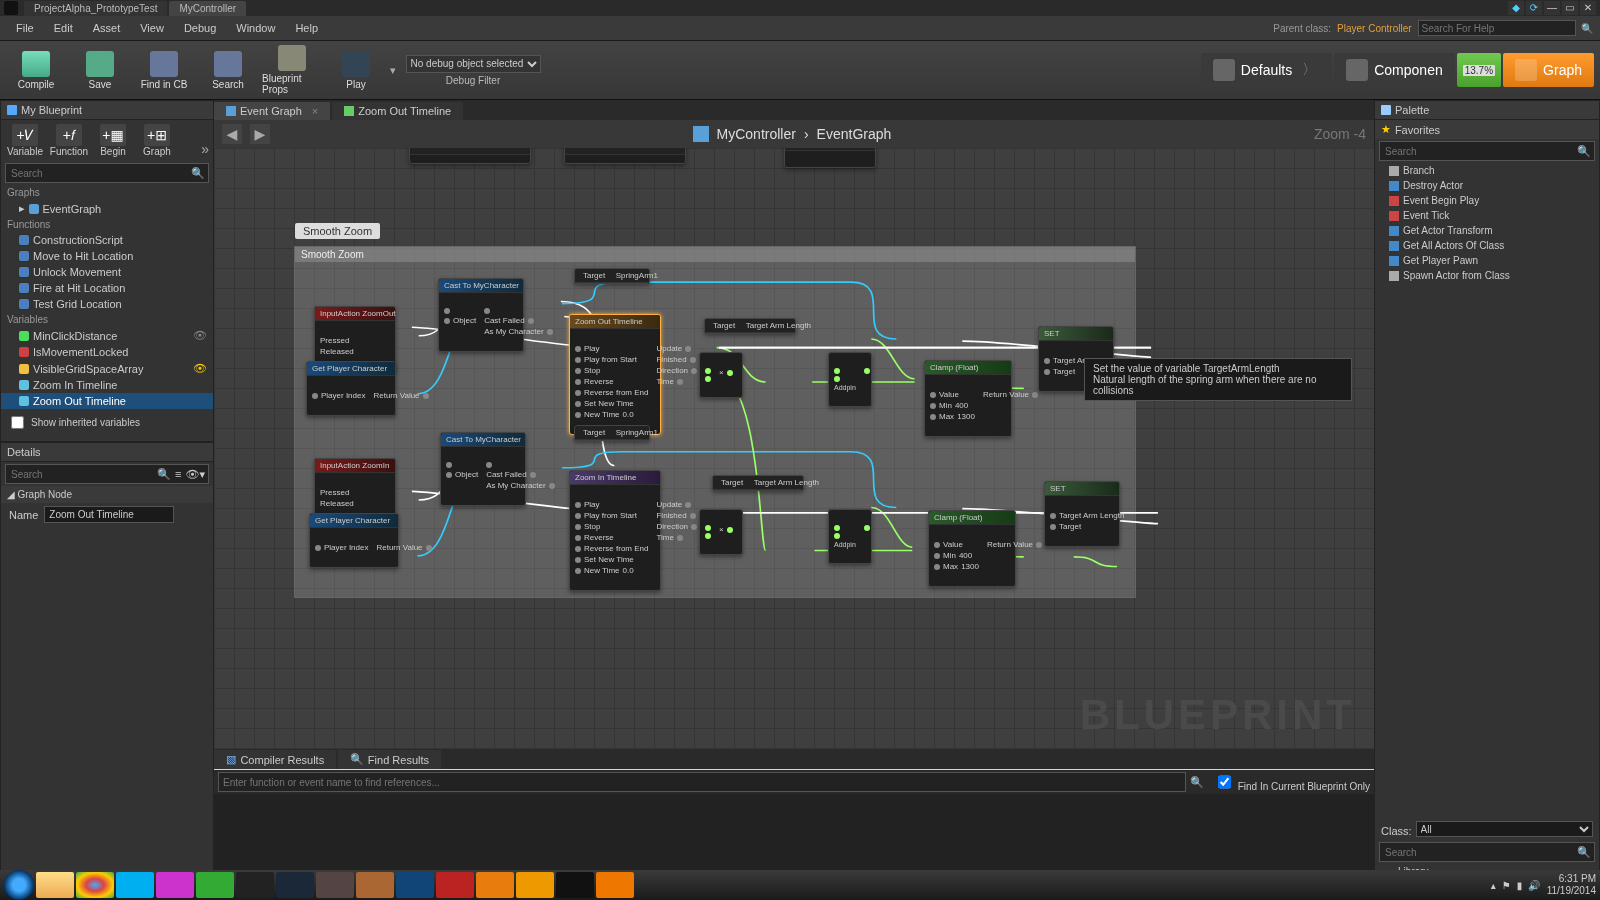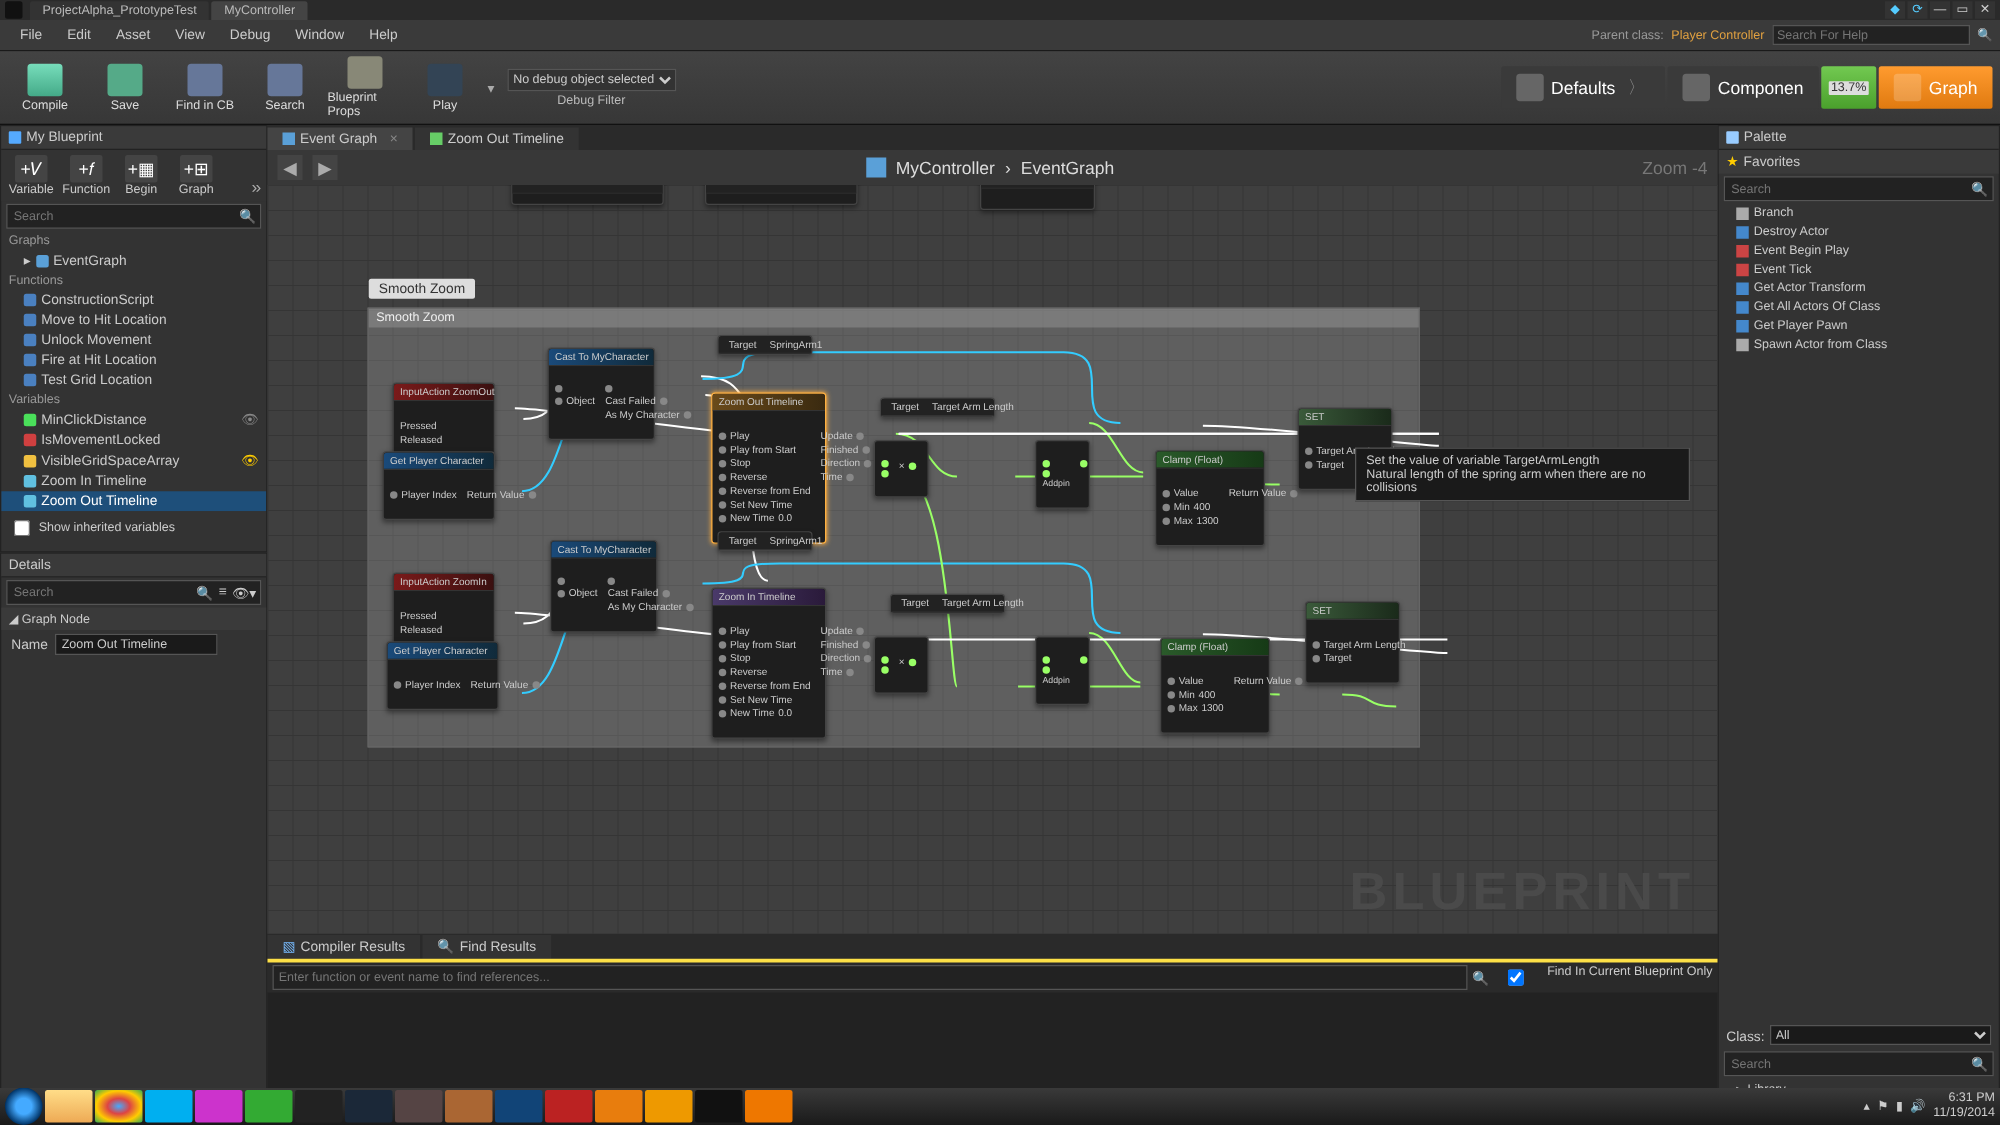--- a/index.html
+++ b/index.html
@@ -90,23 +90,23 @@
 .node.blue .nh{background:linear-gradient(90deg,#1a4a7a,#102a3a)}
 .node.green .nh{background:linear-gradient(90deg,#2a5a2a,#163a16)}
 .node.purple .nh{background:linear-gradient(90deg,#4a3a6a,#2a1a3a)}
 .node.orange{border:1px solid #ffb040;box-shadow:0 0 4px #ffb040}
 .node.orange .nh{background:linear-gradient(90deg,#6a4a1a,#3a2a10)}
 .node.dark .nh{background:#222}
 .node.gset .nh{background:linear-gradient(90deg,#3a5a3a,#1a2a1a)}
 .tooltip{position:absolute;background:#1a1a1a;border:1px solid #555;color:#ccc;padding:4px 8px;font-size:10px;z-index:50;max-width:250px}
 .bottomtabs{display:flex;background:#2a2a2a;height:20px;align-items:flex-end}
 .bottomtabs .tab{padding:3px 12px;font-size:11px;background:#333;color:#ccc;margin-right:2px;display:flex;align-items:center;gap:4px}
-.findbar{display:flex;align-items:center;background:#2a2a2a;padding:2px 4px;border-top:3px solid #fde047}
+.findbar{display:flex;align-items:center;background:#2a2a2a;padding:2px 4px;border-top:1px solid #fde047}
 .findbar input{flex:1;background:#222;border:1px solid #555;color:#999;font-size:10px;padding:2px 4px;height:14px}
-.findbar .chkr{display:flex;align-items:flex-start;gap:16px;font-size:10px;margin-left:6px}
+.findbar .chkr{display:flex;align-items:flex-end;gap:4px;font-size:10px;margin-left:6px}
 .results{height:86px;background:#222}
 .rightcol{width:226px;display:flex;flex-direction:column}
 .palette{flex:1}
 .pal-sect{font-size:11px;color:#ccc;padding:3px 6px;background:#3a3a3a;display:flex;align-items:center;gap:4px}
 .pal-list .item{padding:2px 6px 2px 14px;font-size:10px;display:flex;align-items:flex-end;gap:4px}
 .pal-list .pic{width:10px;height:10px}
 .pal-class{display:flex;align-items:flex-end;gap:4px;padding:3px 6px;font-size:11px}
 .pal-class select{flex:1;background:#1a1a1a;border:1px solid #555;color:#ccc;font-size:10px;height:16px}
 
 .taskbar{position:fixed;bottom:0;left:0;right:0;height:30px;background:linear-gradient(#3a3a3a,#1a1a1a);display:flex;align-items:center;padding:0 4px;gap:2px}

